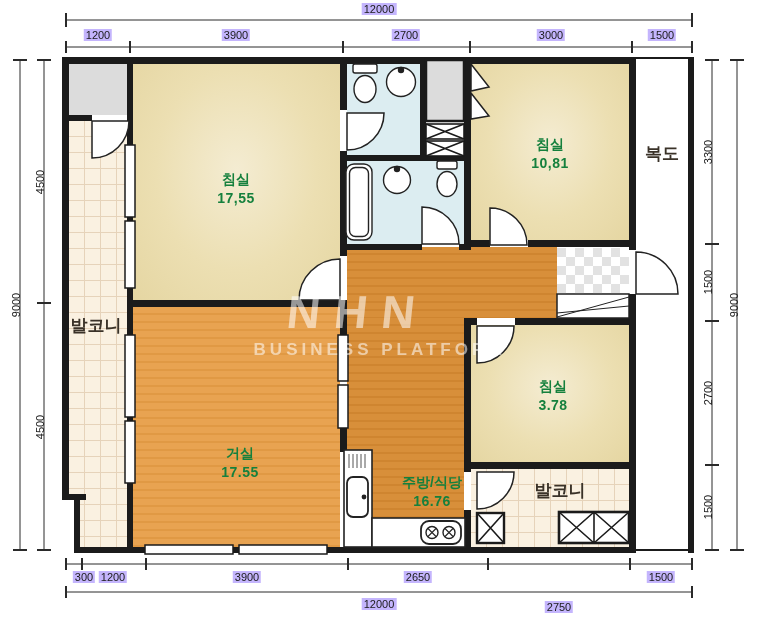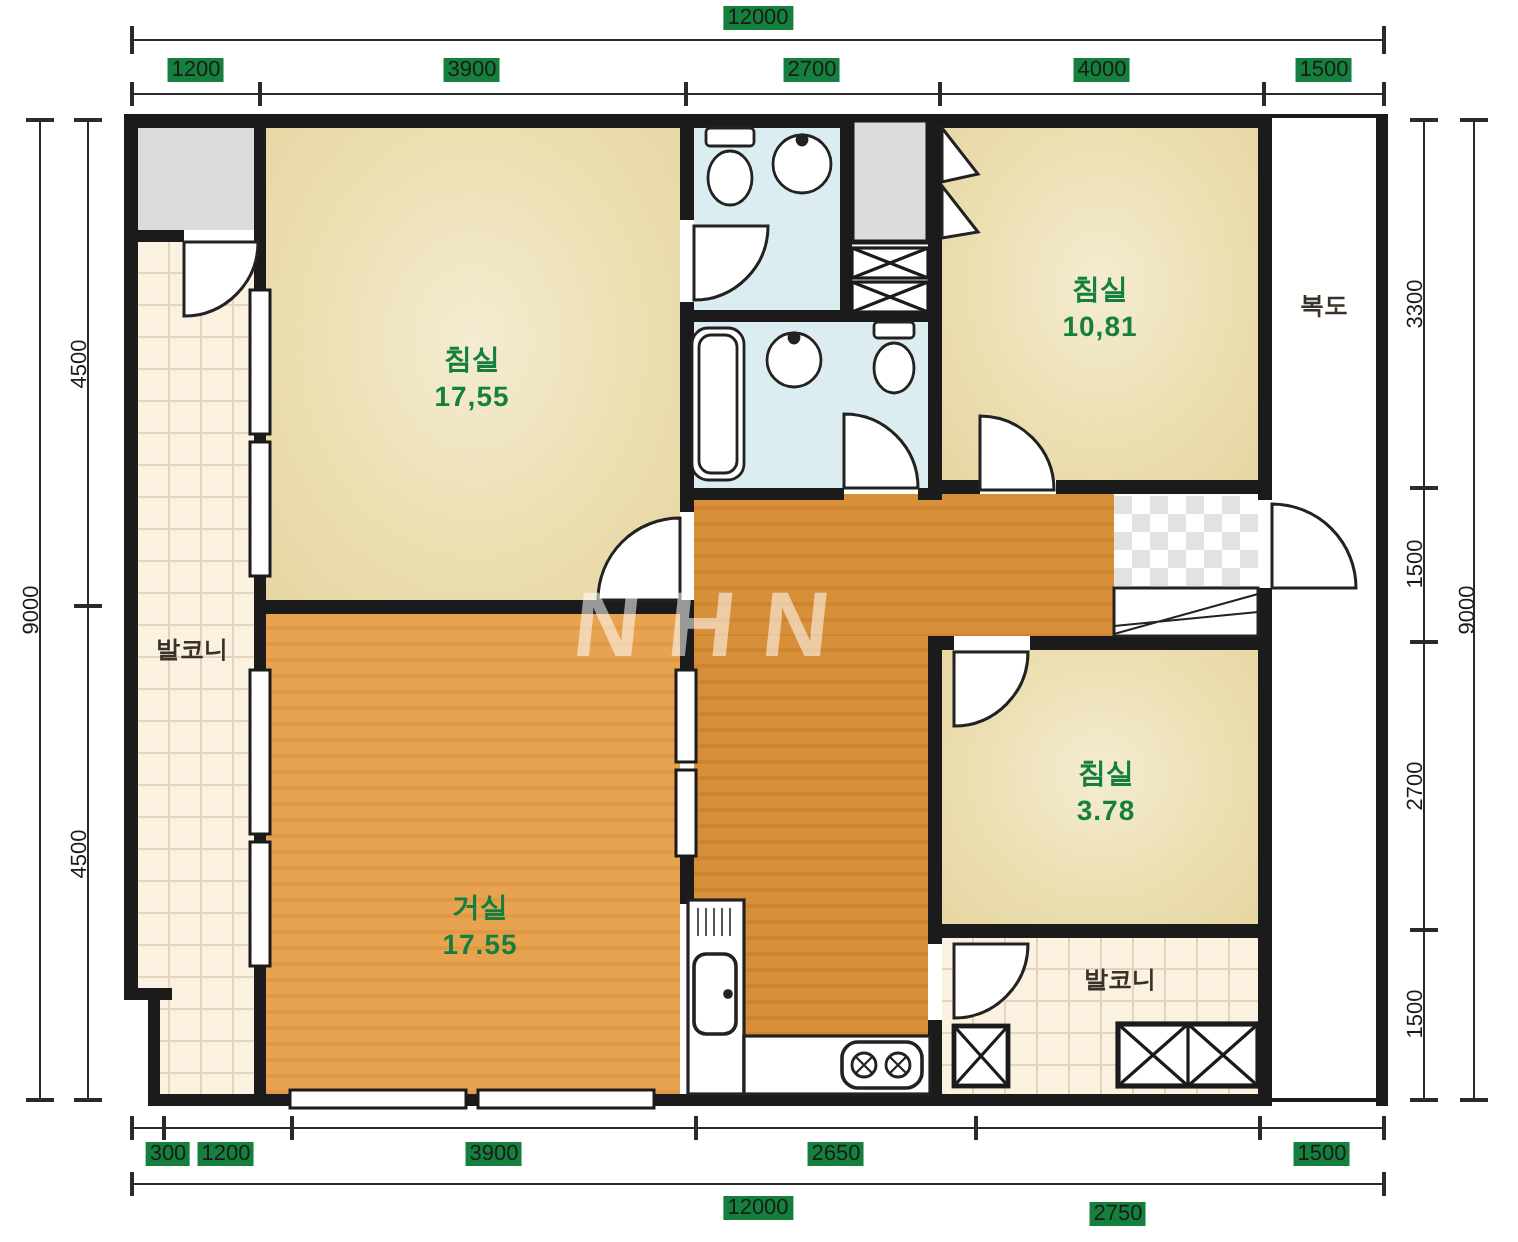--- a/index.html
+++ b/index.html
@@ -14,23 +14,23 @@
      background-image:repeating-linear-gradient(90deg,transparent 0 15px,#e6d3ba 15px 16px),
                       repeating-linear-gradient(180deg,transparent 0 15px,#e6d3ba 15px 16px);}
   .f-gray{background:#dcdcdc;}
   .f-checker{background:repeating-conic-gradient(#ffffff 0% 25%, #e2e2e2 0% 50%);background-size:18px 18px;}
   .overlay{position:absolute;left:0;top:0;z-index:20;}
   .room-label{position:absolute;z-index:30;transform:translate(-50%,-50%);
               text-align:center;color:#15803d;font-weight:bold;white-space:nowrap;}
   .room-label .nm{font-size:14px;display:block;line-height:19px;}
   .room-label .ar{font-size:14px;display:block;line-height:19px;letter-spacing:0.5px;}
   .small-label{position:absolute;z-index:30;transform:translate(-50%,-50%);
-               font-size:12px;font-weight:bold;color:#3a3228;white-space:nowrap;}
+               font-size:17px;font-weight:bold;color:#3a3228;white-space:nowrap;}
   .dim{position:absolute;z-index:30;transform:translate(-50%,-50%);
-       font-size:11px;color:#1a1a1a;white-space:nowrap;background:#15803d;padding:0 2px;}
+       font-size:11px;color:#1a1a1a;white-space:nowrap;background:#c4b5fd;padding:0 2px;}
   .dim.rot{transform:translate(-50%,-50%) rotate(-90deg);background:transparent;}
   .watermark{position:absolute;z-index:40;transform:translate(-50%,-50%);
              color:rgba(255,255,255,0.55);text-align:center;white-space:nowrap;pointer-events:none;}
   .wm-logo{font-size:46px;font-weight:bold;letter-spacing:14px;transform:skewX(-6deg);}
   .wm-sub{font-size:17px;font-weight:bold;letter-spacing:4px;}
 </style>
 </head>
 <body>
 
 <div class="stage">
@@ -203,33 +203,40 @@
     <span class="ar">10,81</span>
   </div>
   <div class="room-label" style="left:553px;top:396px;">
     <span class="nm">침실</span>
     <span class="ar">3.78</span>
   </div>
   <div class="room-label" style="left:240px;top:426px;margin-top:37px;">
     <span class="nm">거실</span>
     <span class="ar">17.55</span>
   </div>
+  <div class="room-label" style="left:432px;top:492px;">
+    <span class="nm">주방/식당</span>
+    <span class="ar">16.76</span>
+  </div>
   <div class="small-label" style="left:96px;top:325px;">발코니</div>
   <div class="small-label" style="left:560px;top:490px;">발코니</div>
   <div class="small-label" style="left:662px;top:153px;">복도</div>
 
   <div class="watermark" style="left:358px;top:312px;">
     <div class="wm-logo">NHN</div>
+  </div>
+  <div class="watermark" style="left:380px;top:350px;">
+    <div class="wm-sub">BUSINESS PLATFORM</div>
   </div>
 
   <span class="dim" style="left:379px;top:9px;">12000</span>
   <span class="dim" style="left:98px;top:35px;">1200</span>
   <span class="dim" style="left:236px;top:35px;">3900</span>
   <span class="dim" style="left:406px;top:35px;">2700</span>
-  <span class="dim" style="left:551px;top:35px;">4000</span>
+  <span class="dim" style="left:551px;top:35px;">3000</span>
   <span class="dim" style="left:662px;top:35px;">1500</span>
 
   <span class="dim" style="left:84px;top:577px;">300</span>
   <span class="dim" style="left:113px;top:577px;">1200</span>
   <span class="dim" style="left:247px;top:577px;">3900</span>
   <span class="dim" style="left:418px;top:577px;">2650</span>
   <span class="dim" style="left:559px;top:607px;">2750</span>
   <span class="dim" style="left:661px;top:577px;">1500</span>
   <span class="dim" style="left:379px;top:604px;">12000</span>
 

